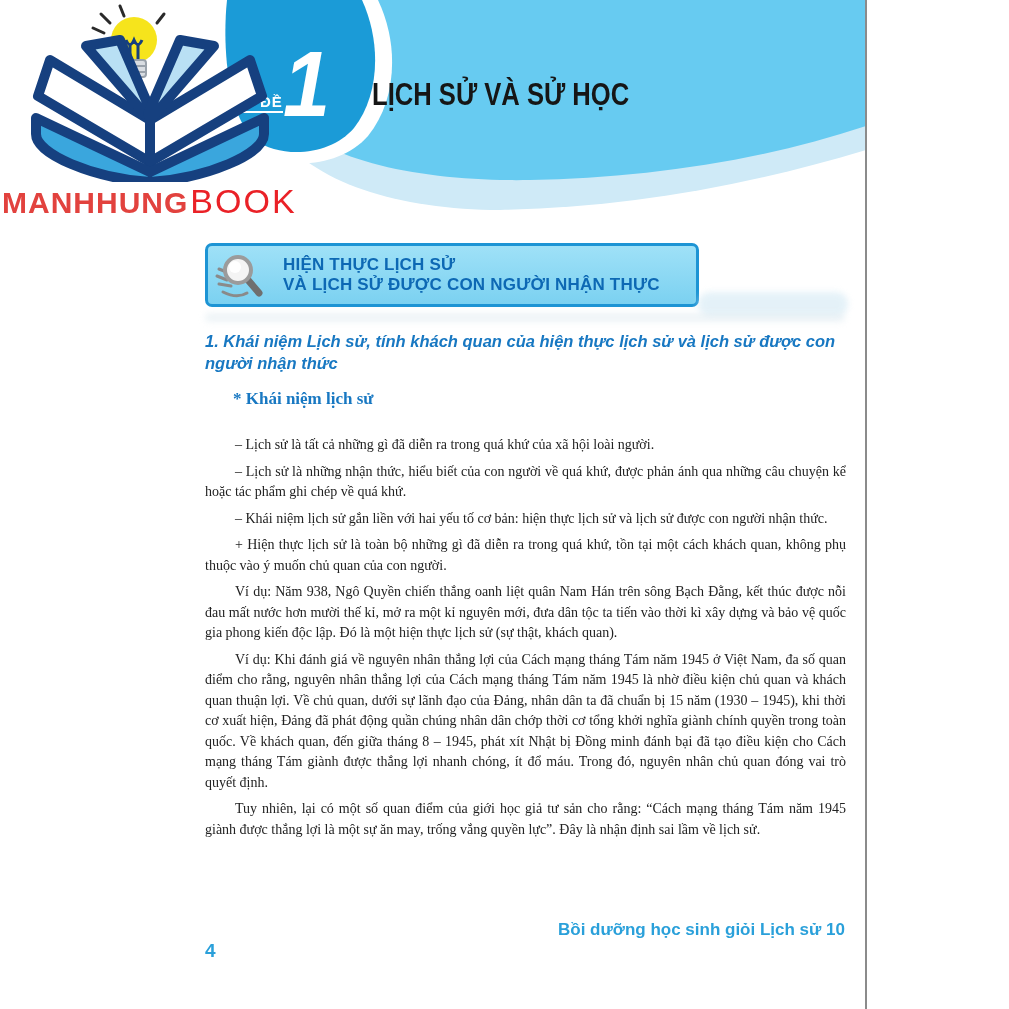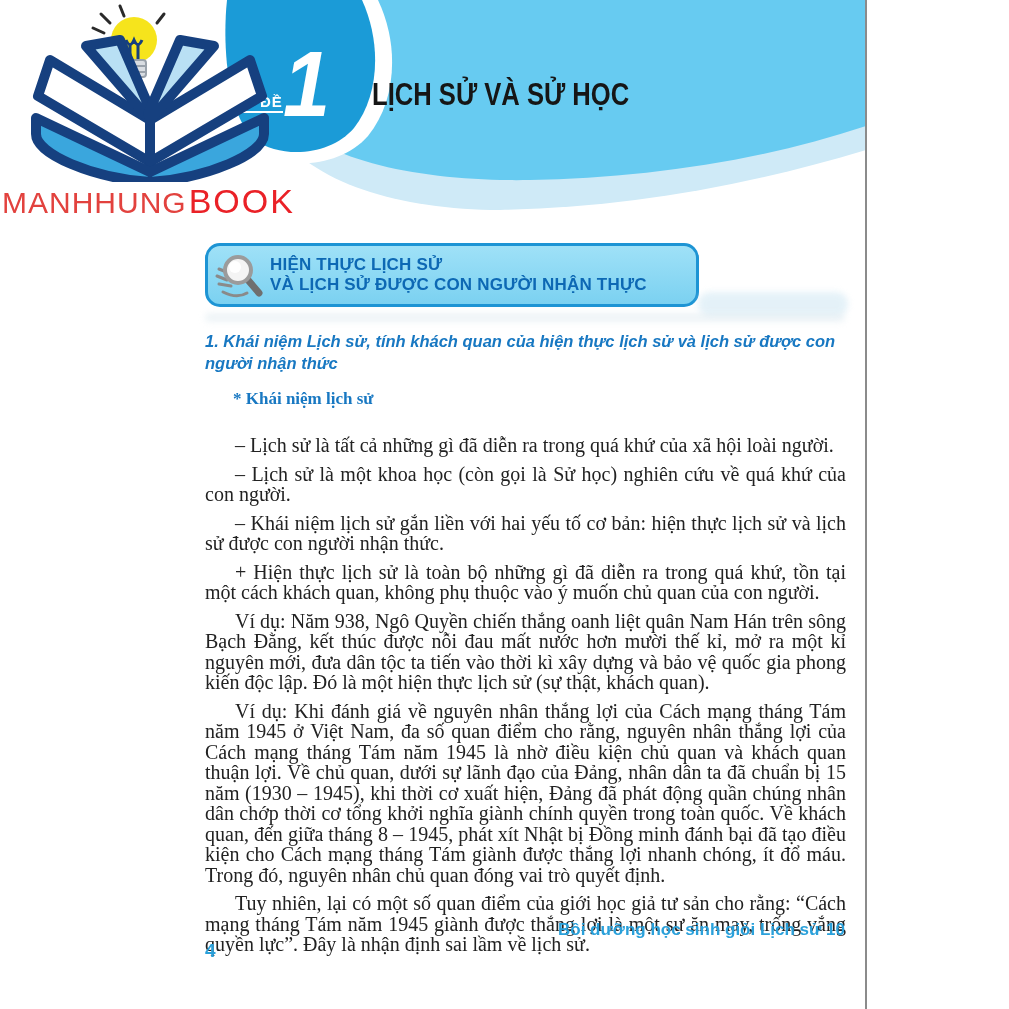--- a/index.html
+++ b/index.html
@@ -27,29 +27,29 @@
     letter-spacing:0px;transform:scaleX(.8);transform-origin:left top;white-space:nowrap;
   }
 
   
   .logo{position:absolute;left:0;top:2px;width:320px;height:230px;}
   .logo svg{position:absolute;left:0;top:0;}
   .brand{
     position:absolute;left:2px;top:180px;display:flex;align-items:baseline;
     font-family:"Liberation Sans",sans-serif;white-space:nowrap;
   }
-  .brand .b1{color:#e2423e;font-weight:400;font-size:30px;letter-spacing:1px;}
+  .brand .b1{color:#e2423e;font-weight:700;font-size:30px;letter-spacing:1px;}
   .brand .b2{color:#ea2127;font-weight:400;font-size:34px;letter-spacing:2px;margin-left:2px;}
 
   
   .lesson-box{
     position:absolute;left:205px;top:243px;width:494px;height:64px;
     background:linear-gradient(180deg,#9fe1f7 0%,#7bd1f1 100%);
-    border:3px solid #1d94d4;border-radius:15px;box-sizing:border-box;
-    display:flex;align-items:center;
+    border:3px solid #1d94d4;border-radius:7px;box-sizing:border-box;
+    display:flex;align-items:center;gap:13px;
   }
   .lesson-box .mag{flex:0 0 62px;display:flex;justify-content:center;}
   .lesson-text{
     font-family:"Liberation Sans",sans-serif;font-weight:bold;color:#0d68b4;
     font-size:17px;line-height:20px;letter-spacing:.2px;
   }
 
   
   .smudge{position:absolute;border-radius:12px;filter:blur(3px);}
   .smudge.s1{left:698px;top:292px;width:150px;height:24px;background:#cfe7f3;opacity:.55;}
@@ -58,21 +58,21 @@
   
   .content{position:absolute;left:205px;top:330px;width:641px;}
   .section-heading{
     font-family:"Liberation Sans",sans-serif;font-style:italic;font-weight:bold;
     color:#1878c2;font-size:16.5px;line-height:22px;margin:0 0 15px 0;
   }
   .subheading{
     font-weight:bold;color:#1878c2;font-size:17px;margin:0 0 26px 28px;
   }
   .content p{
-    margin:8px 0 6px 0;font-size:20px;line-height:20.5px;color:#222222;
+    margin:0 0 6px 0;font-size:14px;line-height:20.5px;color:#222222;
     text-align:justify;text-indent:30px;
   }
 
   
   .page-number{
     position:absolute;left:205px;top:940px;color:#2aa0da;
     font-family:"Liberation Sans",sans-serif;font-weight:bold;font-size:19px;
   }
   .series-title{
     position:absolute;right:164px;top:920px;color:#2aa0da;
@@ -156,21 +156,21 @@
     </div>
   </div>
 
   <div class="smudge s1"></div>
   <div class="smudge s2"></div>
 
   <div class="content">
     <div class="section-heading">1. Khái niệm Lịch sử, tính khách quan của hiện thực lịch sử và lịch sử được con người nhận thức</div>
     <div class="subheading">* Khái niệm lịch sử</div>
     <p>– Lịch sử là tất cả những gì đã diễn ra trong quá khứ của xã hội loài người.</p>
-    <p>– Lịch sử là một khoa học (còn gọi là Sử học) nghiên cứu về quá khứ của con người.</p>
+    <p>– Lịch sử là những nhận thức, hiểu biết của con người về quá khứ, được phản ánh qua những câu chuyện kể hoặc tác phẩm ghi chép về quá khứ.</p>
     <p>– Khái niệm lịch sử gắn liền với hai yếu tố cơ bản: hiện thực lịch sử và lịch sử được con người nhận thức.</p>
     <p>+ Hiện thực lịch sử là toàn bộ những gì đã diễn ra trong quá khứ, tồn tại một cách khách quan, không phụ thuộc vào ý muốn chủ quan của con người.</p>
     <p>Ví dụ: Năm 938, Ngô Quyền chiến thắng oanh liệt quân Nam Hán trên sông Bạch Đằng, kết thúc được nỗi đau mất nước hơn mười thế kỉ, mở ra một kỉ nguyên mới, đưa dân tộc ta tiến vào thời kì xây dựng và bảo vệ quốc gia phong kiến độc lập. Đó là một hiện thực lịch sử (sự thật, khách quan).</p>
     <p>Ví dụ: Khi đánh giá về nguyên nhân thắng lợi của Cách mạng tháng Tám năm 1945 ở Việt Nam, đa số quan điểm cho rằng, nguyên nhân thắng lợi của Cách mạng tháng Tám năm 1945 là nhờ điều kiện chủ quan và khách quan thuận lợi. Về chủ quan, dưới sự lãnh đạo của Đảng, nhân dân ta đã chuẩn bị 15 năm (1930 – 1945), khi thời cơ xuất hiện, Đảng đã phát động quần chúng nhân dân chớp thời cơ tổng khởi nghĩa giành chính quyền trong toàn quốc. Về khách quan, đến giữa tháng 8 – 1945, phát xít Nhật bị Đồng minh đánh bại đã tạo điều kiện cho Cách mạng tháng Tám giành được thắng lợi nhanh chóng, ít đổ máu. Trong đó, nguyên nhân chủ quan đóng vai trò quyết định.</p>
     <p>Tuy nhiên, lại có một số quan điểm của giới học giả tư sản cho rằng: “Cách mạng tháng Tám năm 1945 giành được thắng lợi là một sự ăn may, trống vắng quyền lực”. Đây là nhận định sai lầm về lịch sử.</p>
   </div>
 
   <div class="page-number">4</div>
   <div class="series-title">Bồi dưỡng học sinh giỏi Lịch sử 10</div>
 

